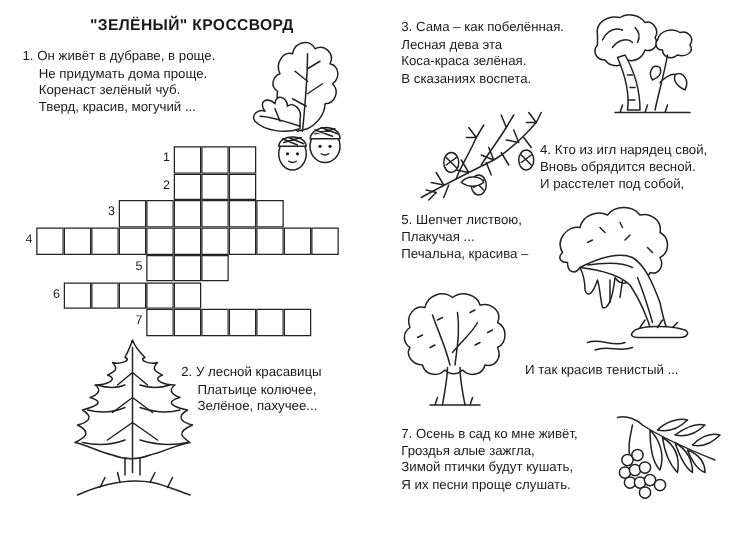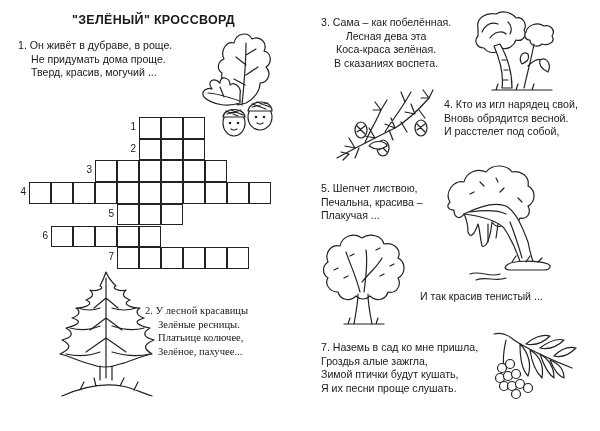--- a/index.html
+++ b/index.html
@@ -17,55 +17,55 @@
   svg .fl { fill:#fff; stroke:#222; stroke-width:1.2; stroke-linejoin:round; }
 </style>
 </head>
 <body>
 
 <div class="abs title">"ЗЕЛЁНЫЙ"  КРОССВОРД</div>
 
 <div class="abs clue" style="left:18px; top:39px;">
   <span class="line"><span>1.</span> <span>Он живёт в дубраве, в роще.</span></span>
   <span class="line indent">Не придумать дома проще.</span>
+  <span class="line indent">Коренаст зелёный чуб.</span>
   <span class="line indent">Тверд, красив, могучий ...</span>
 </div>
 
-<div class="abs clue" style="left:145px; top:304px;font-family:Liberation Serif, serif;">
+<div class="abs clue" style="left:145px; top:292px;">
   <span class="line"><span>2.</span> <span>У лесной красавицы</span></span>
-  <span class="line indent">Зелёные ресницы.</span>
   <span class="line indent">Платьице колючее,</span>
   <span class="line indent">Зелёное, пахучее...</span>
 </div>
 
-<div class="abs clue" style="left:321px; top:16px;text-align:center;">
+<div class="abs clue" style="left:321px; top:16px;">
   <span class="line"><span>3.</span> <span>Сама – как побелённая.</span></span>
   <span class="line">Лесная дева эта</span>
   <span class="line">Коса-краса зелёная.</span>
   <span class="line">В сказаниях воспета.</span>
 </div>
 
-<div class="abs clue" style="left:432px; top:98px;margin-left:12px;">
+<div class="abs clue" style="left:432px; top:114px;">
   <span class="line"><span>4.</span> <span>Кто из игл нарядец свой,</span></span>
   <span class="line">Вновь обрядится весной.</span>
   <span class="line">И расстелет под собой,</span>
 </div>
 
-<div class="abs clue" style="left:321px; top:182px;">
+<div class="abs clue" style="left:321px; top:170px;">
   <span class="line"><span>5.</span> <span>Шепчет листвою,</span></span>
+  <span class="line">Плакучая ...</span>
   <span class="line">Печальна, красива –</span>
-  <span class="line">Плакучая ...</span>
 </div>
 
 <div class="abs clue" style="left:420px; top:290px;">
   <span class="line">И так красив тенистый ...</span>
 </div>
 
 <div class="abs clue" style="left:321px; top:341px;">
-  <span class="line"><span>7.</span> <span>Наземь в сад ко мне пришла,</span></span>
+  <span class="line"><span>7.</span> <span>Осень в сад ко мне живёт,</span></span>
   <span class="line">Гроздья алые зажгла,</span>
   <span class="line">Зимой птички будут кушать,</span>
   <span class="line">Я их песни проще слушать.</span>
 </div>
 
 <div class="abs grid" id="grid">
     <span class="num" style="left: 95px; top: 4px;">1</span>
     <div class="cell" style="left: 110px; top: 0px;"></div>
     <div class="cell" style="left: 132px; top: 0px;"></div>
     <div class="cell" style="left: 154px; top: 0px;"></div>

